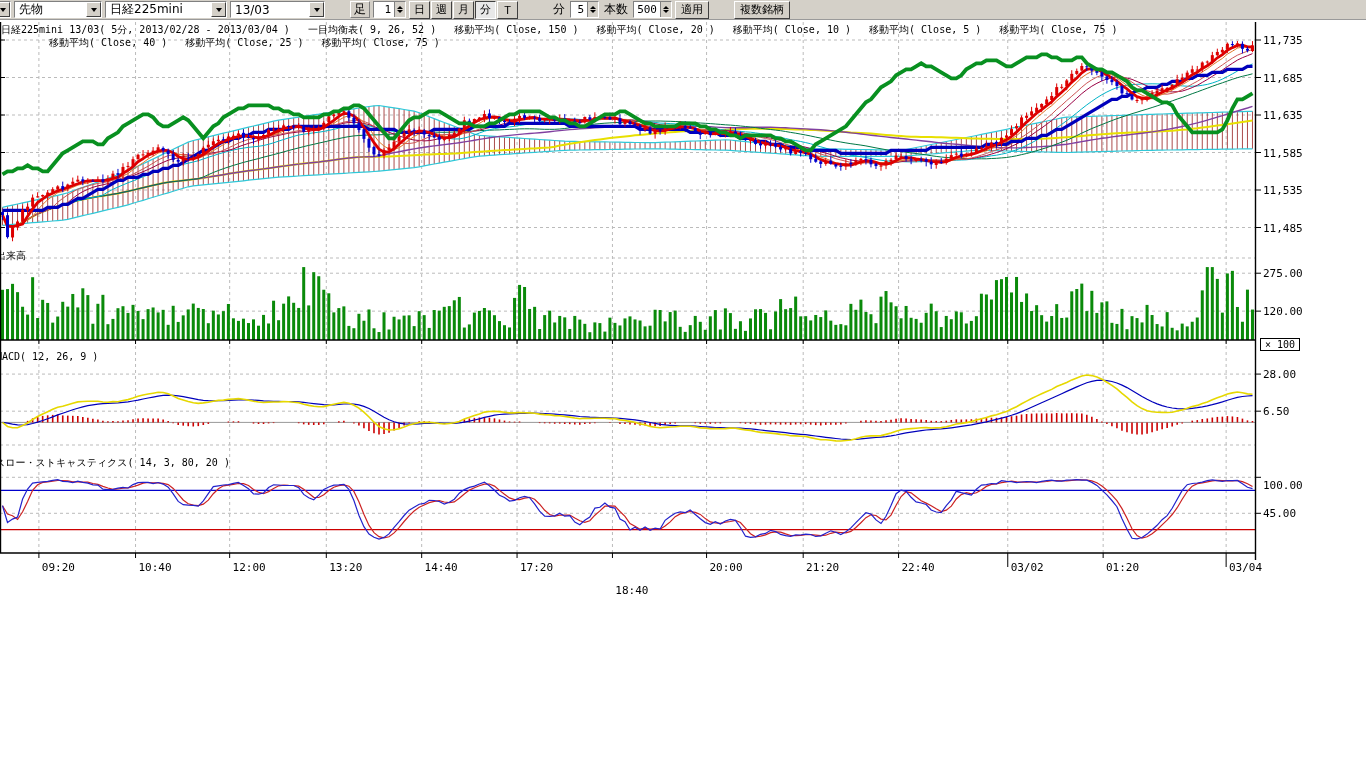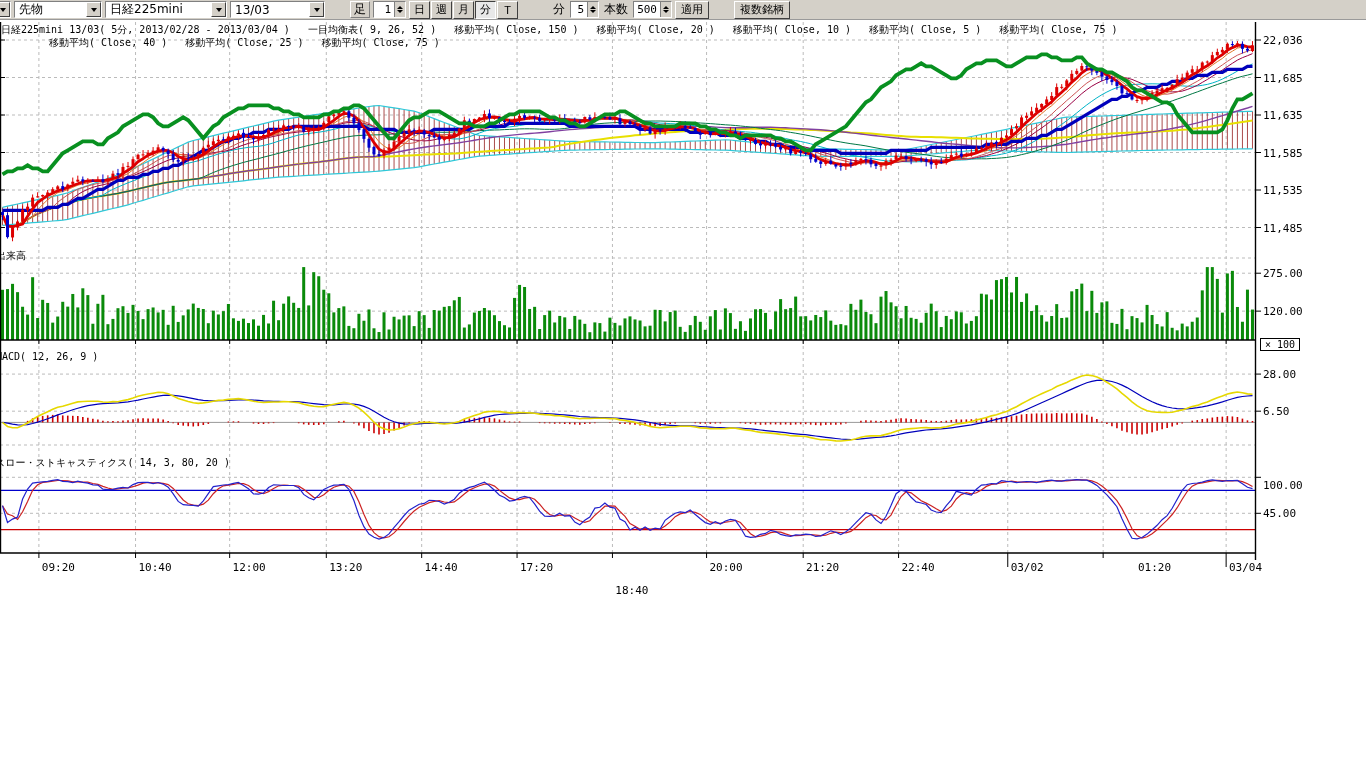--- a/index.html
+++ b/index.html
@@ -1433,21 +1433,21 @@
       <span>移動平均( Close, 75 )</span>
     </div>
 
   <div class="panel-title" style="left:-4px; top:249px;">出来高</div>
   <div class="panel-title" style="left:-4px; top:351px;">MACD( 12, 26, 9 )</div>
   <div class="panel-title" style="left:-5px; top:456px;">スロー・ストキャスティクス( 14, 3, 80, 20 )</div>
 
   <div id="scale-box">× 100</div>
 
   <div id="ylabels">
-      <div class="ylab" style="left: 1263px; top: 34px;">22,036</div>
+      <div class="ylab" style="left: 1263px; top: 34px;">11,735</div>
       <div class="ylab" style="left: 1263px; top: 71.5px;">11,685</div>
       <div class="ylab" style="left: 1263px; top: 109px;">11,635</div>
       <div class="ylab" style="left: 1263px; top: 146.5px;">11,585</div>
       <div class="ylab" style="left: 1263px; top: 184px;">11,535</div>
       <div class="ylab" style="left: 1263px; top: 221.5px;">11,485</div>
       <div class="ylab" style="left: 1263px; top: 267.207px;">275.00</div>
       <div class="ylab" style="left: 1263px; top: 305.136px;">120.00</div>
       <div class="ylab" style="left: 1263px; top: 368.083px;">28.00</div>
       <div class="ylab" style="left: 1263px; top: 405.184px;">6.50</div>
       <div class="ylab" style="left: 1263px; top: 479px;">100.00</div>
@@ -1458,16 +1458,16 @@
       <div class="xlab" style="left: 127.54px; top: 561px;">10:40</div>
       <div class="xlab" style="left: 221.665px; top: 561px;">12:00</div>
       <div class="xlab" style="left: 318.3px; top: 561px;">13:20</div>
       <div class="xlab" style="left: 413.68px; top: 561px;">14:40</div>
       <div class="xlab" style="left: 509.06px; top: 561px;">17:20</div>
       <div class="xlab" style="left: 604.44px; top: 584px;">18:40</div>
       <div class="xlab" style="left: 698.565px; top: 561px;">20:00</div>
       <div class="xlab" style="left: 795.2px; top: 561px;">21:20</div>
       <div class="xlab" style="left: 890.58px; top: 561px;">22:40</div>
       <div class="xlab" style="left: 999.765px; top: 561px;">03/02</div>
-      <div class="xlab" style="left: 1095.14px; top: 561px; margin-left: 32px;">01:20</div>
+      <div class="xlab" style="left: 1095.14px; top: 561px;">01:20</div>
       <div class="xlab" style="left: 1218.13px; top: 561px;">03/04</div>
     </div>
 </div>
 
 </body></html>

